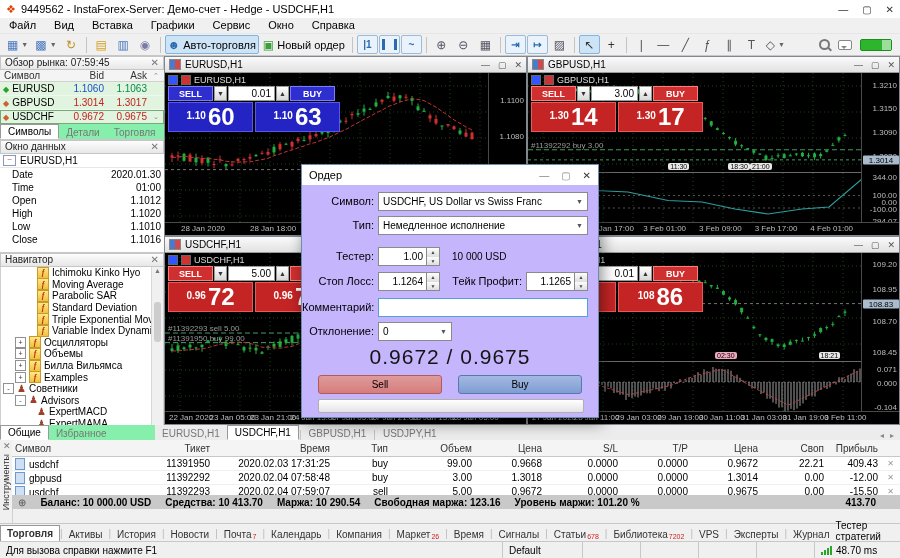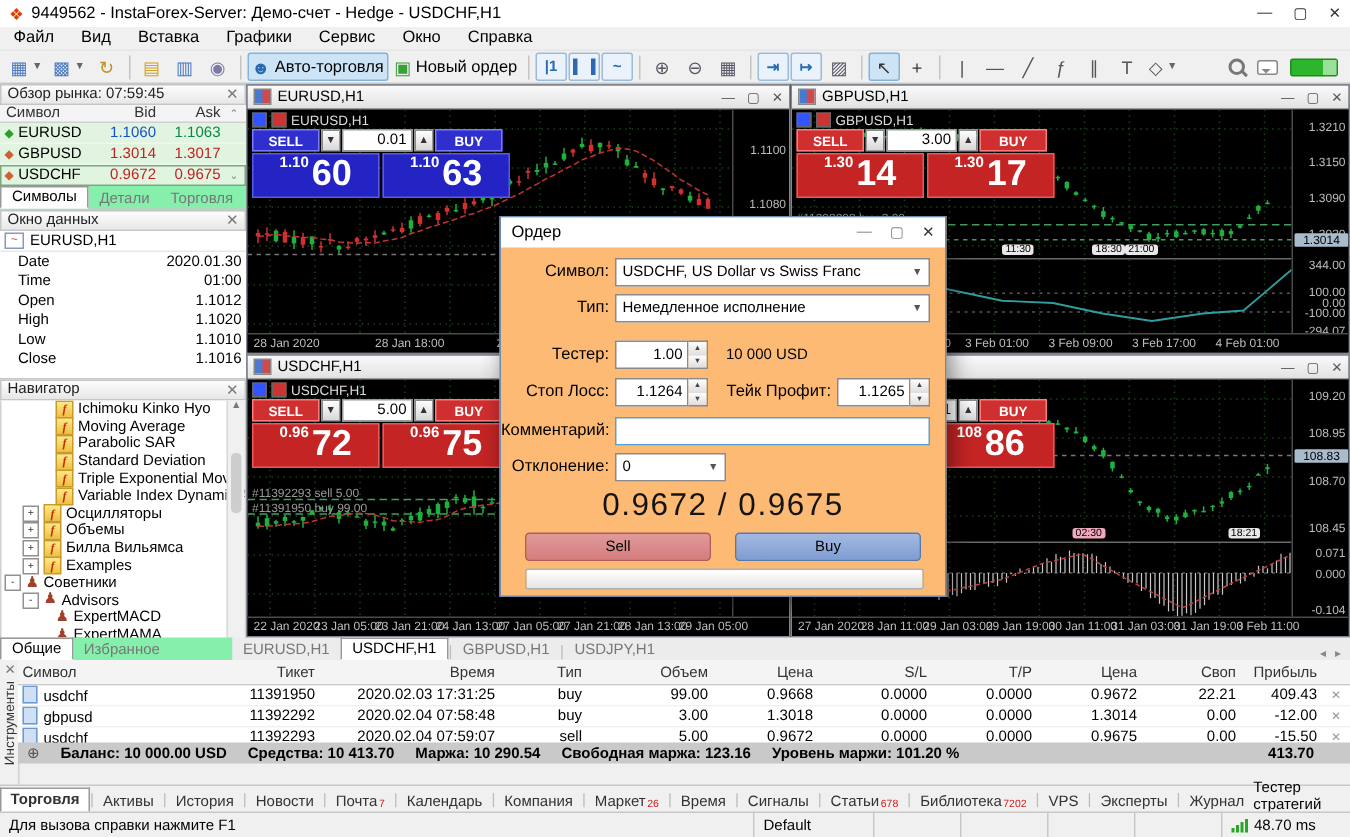--- a/index.html
+++ b/index.html
@@ -74,34 +74,34 @@
   .time-tag.pink{background:#f0a8bc;}
   .oneclick{position:absolute;left:3px;top:13px;z-index:3;}
   .oc-row1{display:flex;height:15px;gap:1px;}
   .oc-btn{width:45px;color:#fff;font-weight:bold;font-size:9px;display:flex;align-items:center;justify-content:center;
           border:1px solid;box-sizing:border-box;}
   .oc-spin{width:13px;color:#333;background:linear-gradient(#fefefe,#d8d8d8);border:1px solid #999;font-size:7px;
            display:flex;align-items:center;justify-content:center;box-sizing:border-box;}
   .oc-vol{width:47px;background:#fff;color:#000;font-size:10px;display:flex;align-items:center;justify-content:flex-end;
           padding-right:3px;border:1px solid #999;box-sizing:border-box;}
   .oc-row2{display:flex;gap:2px;margin-top:1px;}
-  .oc-price{width:85px;height:30px;color:#fff;display:flex;align-items:flex-start;justify-content:center;gap:2px;
+  .oc-price{width:85px;height:30px;color:#fff;display:flex;align-items:center;justify-content:center;gap:2px;
             border:1px solid;box-sizing:border-box;}
   .oc-prefix{font-size:10px;font-weight:bold;margin-bottom:4px;}
   .oc-big{font-size:24px;font-weight:bold;line-height:26px;}
   .theme-blue .oc-btn{background:#2f2fd0;border-color:#7a7aff;}
   .theme-blue .oc-price{background:#2424c4;border-color:#5a5ae8;}
   .theme-red .oc-btn{background:#d02f2f;border-color:#ff7a7a;}
   .theme-red .oc-price{background:#c42424;border-color:#e85a5a;}
   .trade-lbl{position:absolute;font-size:8px;color:#9a9a9a;z-index:2;white-space:nowrap;}
   .ind-pane{position:absolute;left:0;bottom:12px;border-top:1px solid #6a6a6a;background:#000;z-index:1;}
   .ind-val{position:absolute;left:3px;top:1px;font-size:8px;color:#c8c8c8;z-index:2;}
   
-  .dialog{position:absolute;left:301px;top:144px;width:296px;height:252px;background:#fdba74;
-          border:1px solid #6e8cb0;box-shadow:3px 5px 14px rgba(0,0,0,.45);z-index:60;margin-left:32px;}
+  .dialog{position:absolute;left:301px;top:164px;width:296px;height:252px;background:#c4b5fd;
+          border:1px solid #6e8cb0;box-shadow:3px 5px 14px rgba(0,0,0,.45);z-index:60;}
   .dlg-title{height:20px;background:#fff;display:flex;align-items:center;padding:0 7px;font-size:11px;}
   .dlg-ctls{margin-left:auto;display:flex;gap:12px;color:#888;font-size:10px;}
   .dlg-ctls .x{color:#333;}
   .dlg-label{position:absolute;font-size:11px;text-align:right;color:#000;}
   .combo{position:absolute;height:19px;background:#fff;border:1px solid #8a8a8a;font-size:10px;display:flex;
          align-items:center;padding:0 4px;box-sizing:border-box;}
   .combo .arr{margin-left:auto;color:#555;font-size:7px;}
   .spin-wrap{position:absolute;display:flex;height:19px;}
   .spin-input{width:49px;background:#fff;border:1px solid #8a8a8a;font-size:10px;display:flex;align-items:center;
               justify-content:flex-end;padding-right:3px;box-sizing:border-box;}
@@ -557,21 +557,21 @@
             <line x1="307" y1="58.54880667567254" x2="307" y2="66.54536850810052" stroke="#d03030" stroke-width="1"></line>
             <rect x="305.5" y="59.71942776709795" width="3" height="6.419426469504847" fill="#d03030"></rect>
             <path d="M7,84.6L13,84.1L19,83.0L25,84.4L31,84.5L37,85.4L43,85.3L49,86.3L55,86.8L61,88.3L67,88.8L73,89.2L79,88.8L85,89.0L91,87.6L97,86.6L103,85.3L109,82.7L115,81.0L121,78.7L127,76.9L133,74.9L139,73.0L145,70.8L151,69.3L157,66.8L163,64.8L169,62.0L175,59.0L181,56.4L187,52.9L193,49.7L199,46.3L205,43.4L211,39.9L217,37.2L223,33.6L229,31.5L235,29.0L241,27.4L247,25.8L253,26.4L259,27.6L265,30.9L271,34.1L277,38.4L283,42.4L289,46.9L295,50.3L301,54.0L307,57.0" fill="none" stroke="#c03434" stroke-width="1" stroke-dasharray="4 2"></path>
           </svg>
           <div class="price-axis">
             <span class="pa-label" style="top: 27.18px;">1.1100</span>
             <span class="pa-label" style="top: 63.42px;">1.1080</span>
             <span class="pa-tag" style="top: 96.64px;">1.1060</span>
           </div>
           <div class="time-axis">
-            <span class="ta-label" style="left: 4px; text-align: center;">28 Jan 2020</span>
+            <span class="ta-label" style="left: 16px; text-align: center;">28 Jan 2020</span>
             <span class="ta-label" style="left: 85px;">28 Jan 18:00</span>
             <span class="ta-label" style="left: 166px;">29 Jan 10:00</span>
             <span class="ta-label" style="left: 247px;">30 Jan</span>
           </div>
           <div class="cw-inlabel">
             <span class="mini-sq" style="background: rgb(51, 85, 255);"></span>
             <span class="mini-sq" style="background: rgb(204, 51, 51);"></span>
             <span>EURUSD,H1</span>
           </div>
           <div class="oneclick theme-blue">

